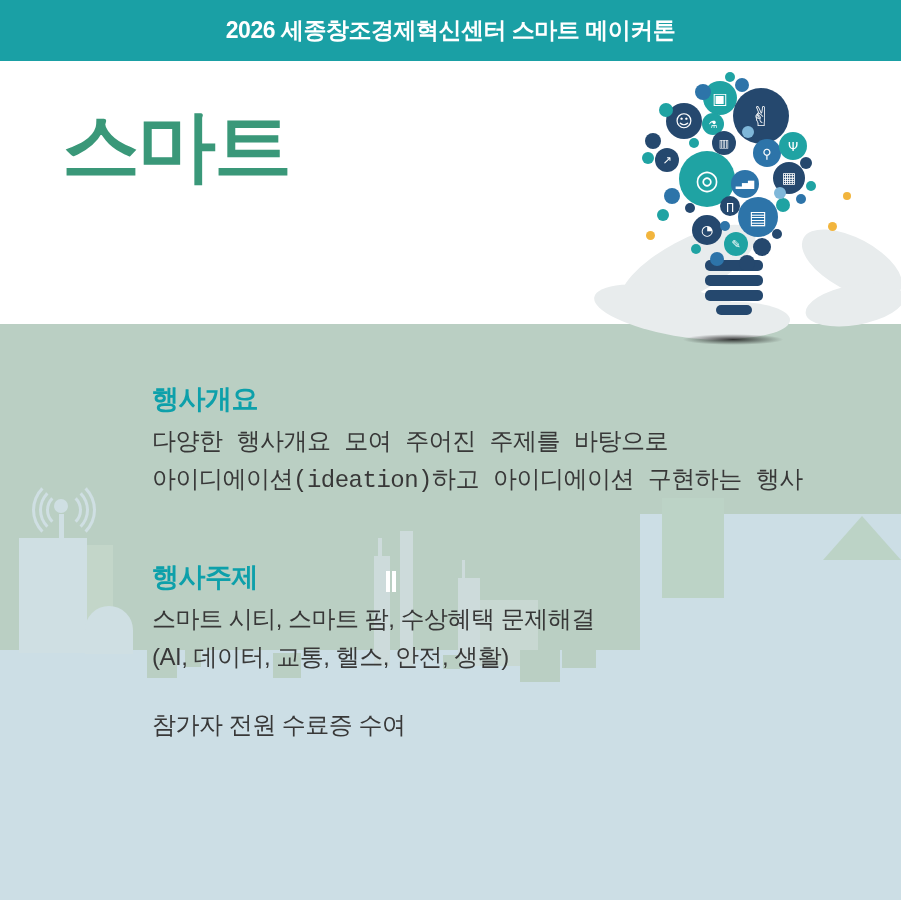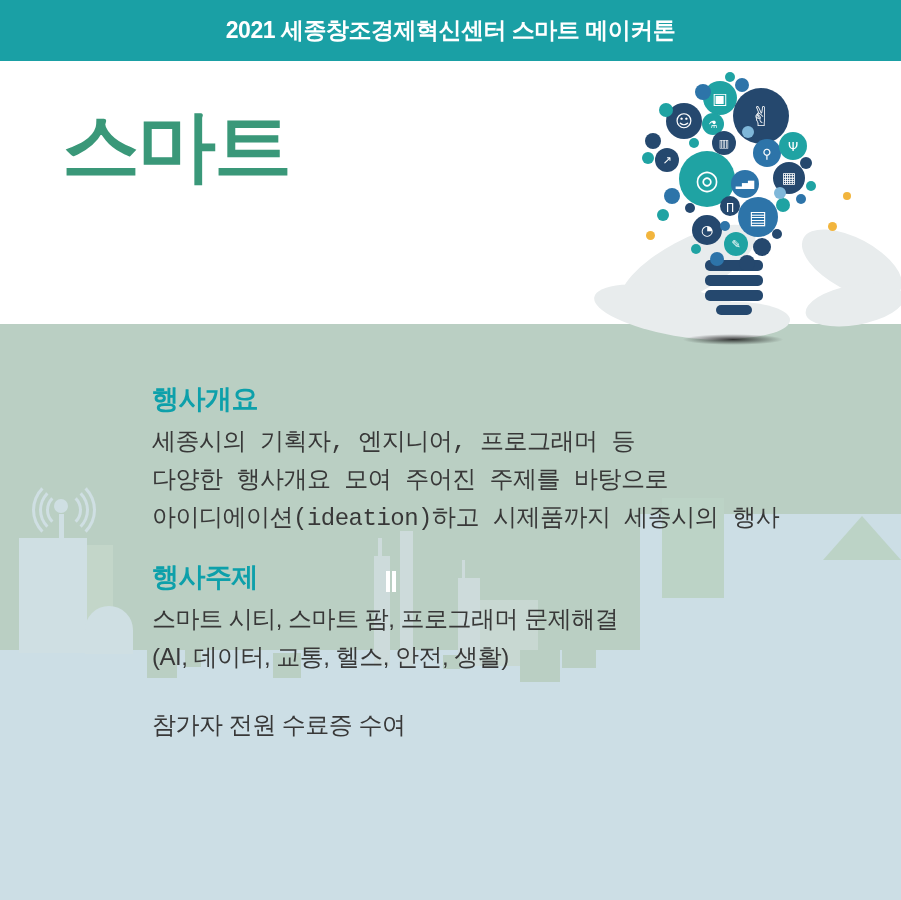--- a/index.html
+++ b/index.html
@@ -307,21 +307,21 @@
         <div style="background: rgb(188, 211, 199);"></div>
         <div style="background: rgb(188, 211, 199);"></div>
         <div style="background: rgb(188, 211, 199);"></div>
         <div style="background: rgb(188, 211, 199);"></div>
         <div style="background: rgb(188, 211, 199);"></div>
         <div style="background: rgb(188, 211, 199);"></div>
       </div>
     </div>
 
   <div class="banner">
-    <span class="banner-title">2021 세종창조경제혁신센터 스마트 메이커톤</span>
+    <span class="banner-title">2026 세종창조경제혁신센터 스마트 메이커톤</span>
   </div>
 
   <div class="hero-title">
     <span style="display:block">스마트</span>
   </div>
 
   <div class="bulb" id="bulb">
       <div class="leaf" style="left: 28px; top: 180px; width: 150px; height: 55px; transform: rotate(-28deg);"></div>
       <div class="leaf" style="left: 8px; top: 228px; width: 170px; height: 48px; transform: rotate(10deg);"></div>
       <div class="leaf" style="left: 212px; top: 178px; width: 110px; height: 52px; transform: rotate(28deg);"></div>
@@ -399,28 +399,27 @@
       <div class="bubble" style="left: 106px; top: 184px; width: 10px; height: 10px; background: rgb(31, 163, 163);"></div>
       <div class="bubble" style="left: 168px; top: 178px; width: 18px; height: 18px; background: rgb(37, 72, 110);"></div>
       <div class="bubble" style="left: 187px; top: 169px; width: 10px; height: 10px; background: rgb(37, 72, 110);"></div>
       <div class="dot" style="left: 61px; top: 171px; width: 9px; height: 9px;"></div>
       <div class="dot" style="left: 258px; top: 132px; width: 8px; height: 8px;"></div>
       <div class="dot" style="left: 243px; top: 162px; width: 9px; height: 9px;"></div>
     </div>
 
   <div class="section s1">
     <h2>행사개요</h2>
-    <p>세종시의 기획자, 엔지니어, 프로그래머 등</p>
     <p>다양한 행사개요 모여 주어진 주제를 바탕으로</p>
-    <p>아이디에이션(ideation)하고 시제품까지 세종시의 행사</p>
+    <p>아이디에이션(ideation)하고 아이디에이션 구현하는 행사</p>
   </div>
 
   <div class="section s2">
     <h2>행사주제</h2>
-    <p>스마트 시티, 스마트 팜, 프로그래머 문제해결</p>
+    <p>스마트 시티, 스마트 팜, 수상혜택 문제해결</p>
     <p>(AI, 데이터, 교통, 헬스, 안전, 생활)</p>
   </div>
 
   <div class="section s3">
     <p>참가자 전원 수료증 수여</p>
   </div>
 
 </div>
 
 </body></html>

